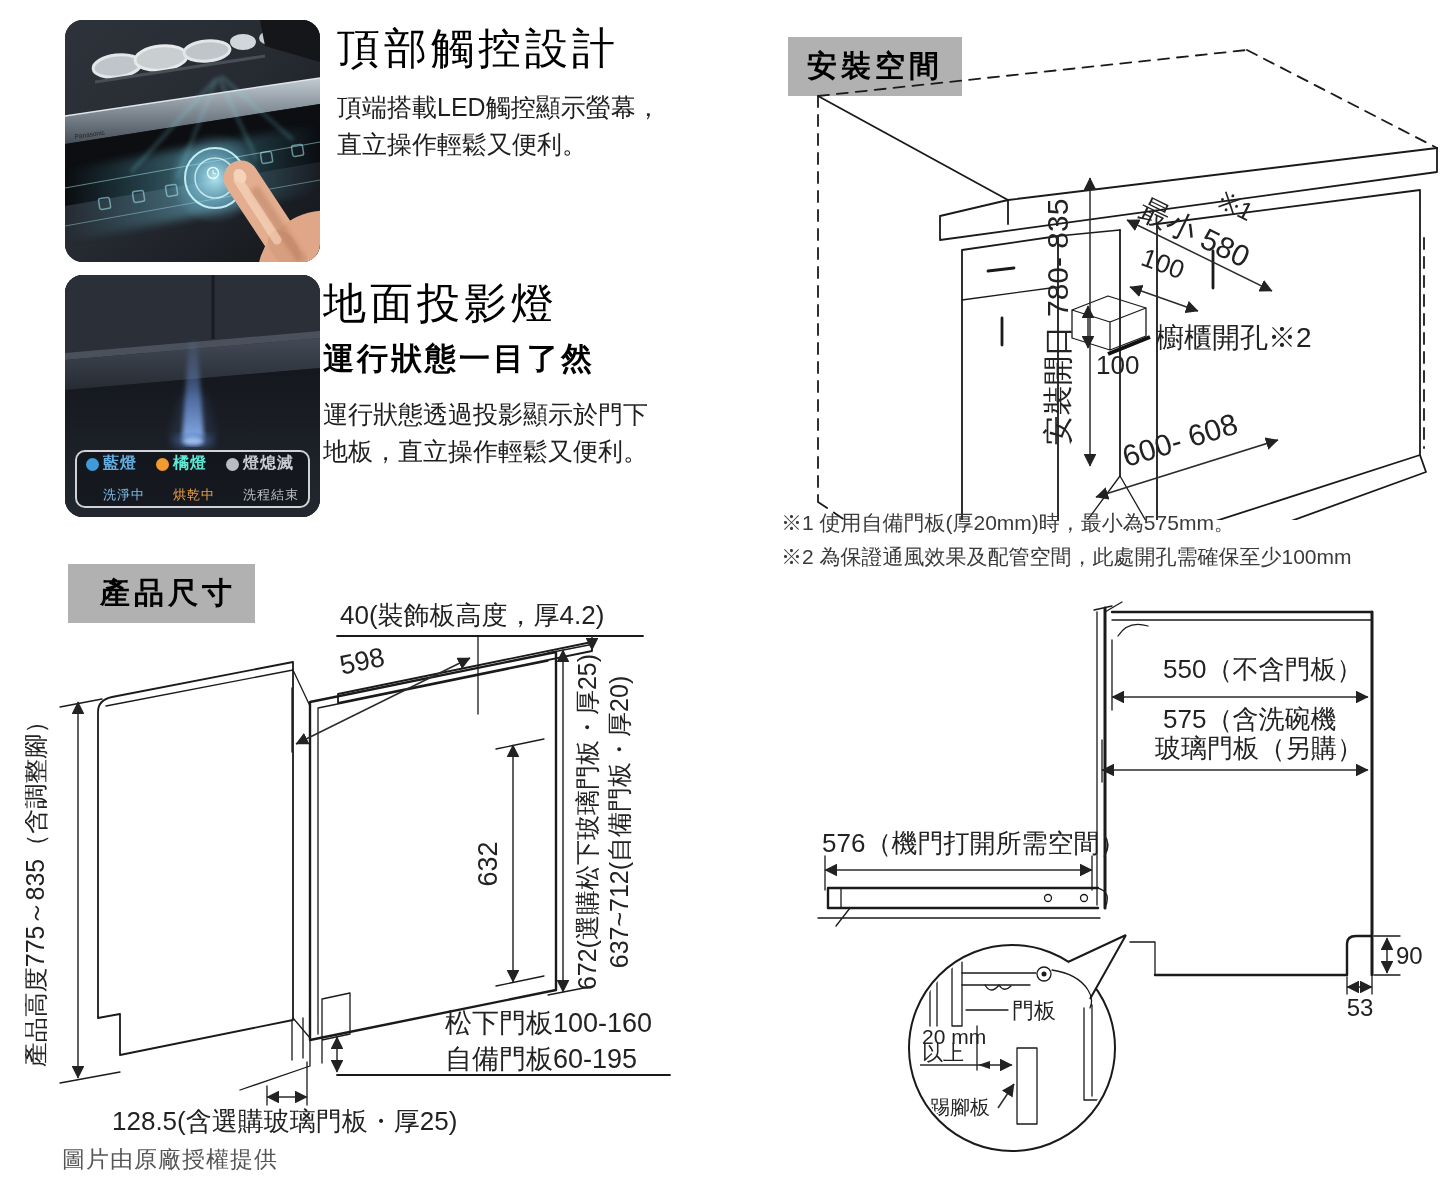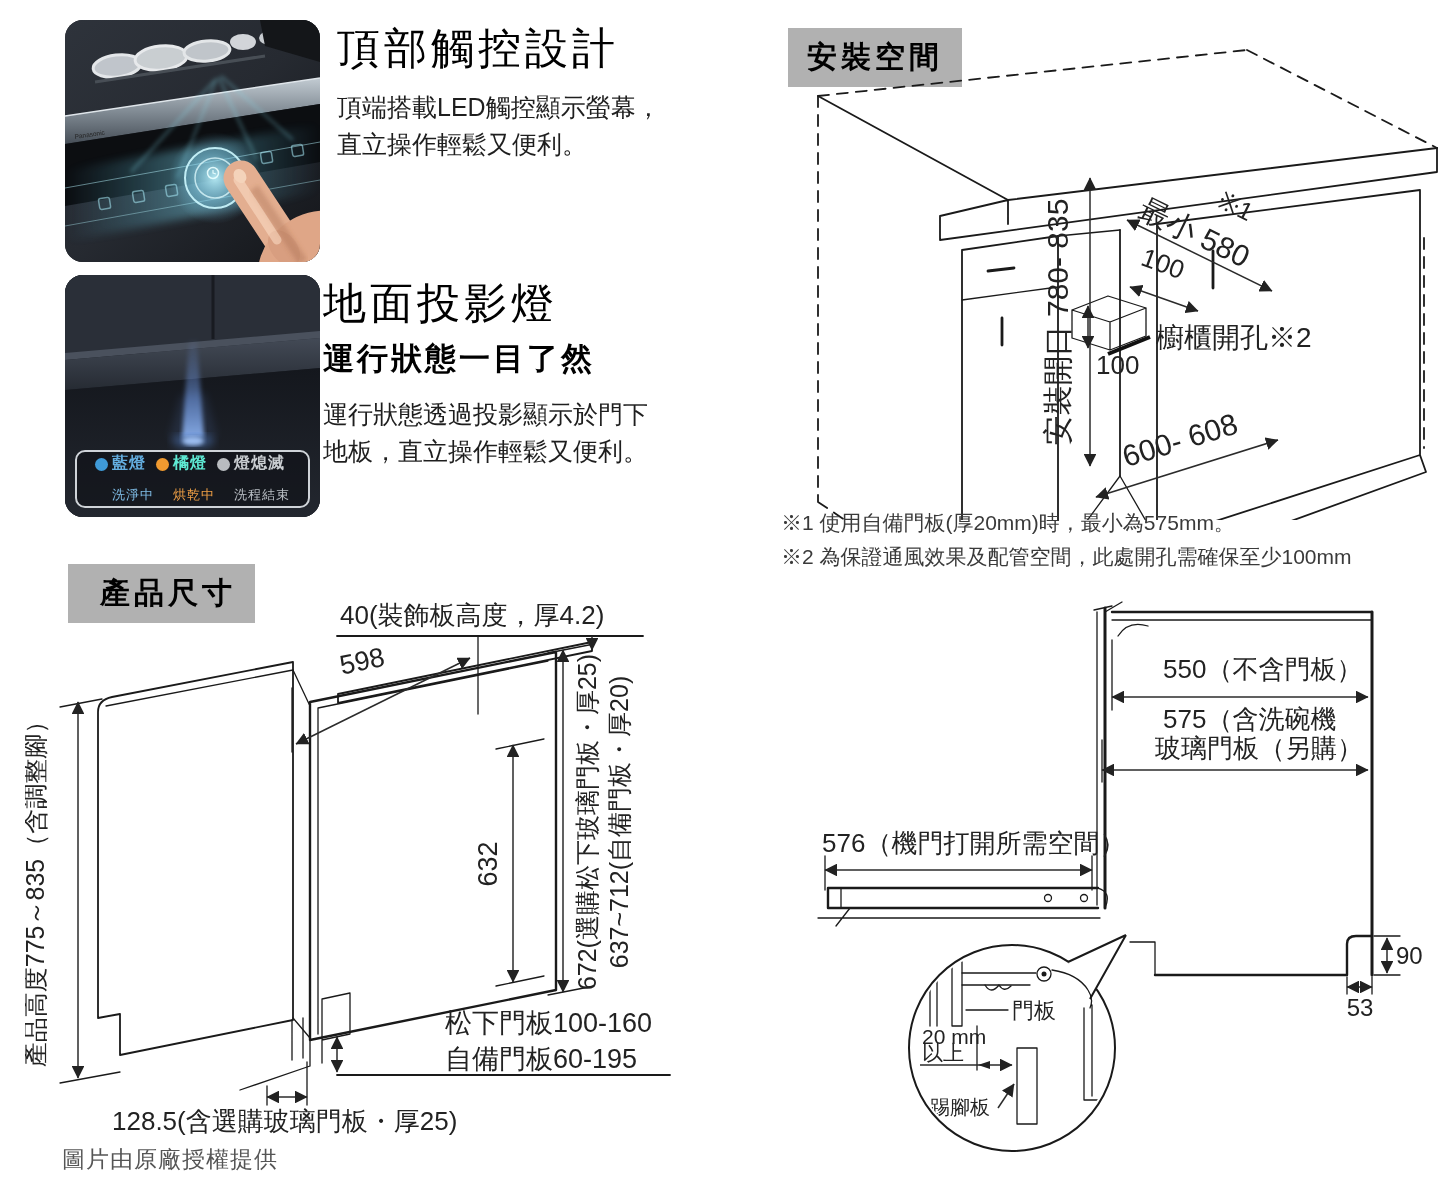--- a/index.html
+++ b/index.html
@@ -19,21 +19,21 @@
   
   .sec-title { background:#b1b1b1; color:#000; font-size:30px; font-weight:700; letter-spacing:4px; padding:9px 19px; display:inline-block; }
 
   
   .notes { font-size:21px; color:#3a3a3a; line-height:34px; white-space:nowrap; }
   .credit { font-size:23px; color:#555; letter-spacing:1px; }
 
   
   .legend { position:absolute; left:10px; right:10px; bottom:9px; height:58px;
             border:2.5px solid #cfd3d8; border-radius:10px; background:rgba(13,15,20,.55);
-            display:flex; align-items:center; justify-content:space-between; padding:0 18px; }
+            display:flex; align-items:center; justify-content:space-between; padding:0 9px; }
   .leg-item { display:flex; align-items:flex-start; gap:4px; }
   .dot { width:13px; height:13px; border-radius:50%; margin-top:3px; flex:0 0 auto; }
   .leg-col { display:flex; flex-direction:column; }
   .leg-name { font-size:16px; font-weight:700; line-height:1.05; letter-spacing:1px; }
   .leg-status { font-size:13px; line-height:1.1; margin-top:16px; letter-spacing:1px; }
   .c-blue .leg-name { color:#64aee0; } .c-blue .leg-status { color:#7fbce6; } .dot-blue { background:#3f9ad8; }
   .c-orange .leg-name { color:#5eead4; } .c-orange .leg-status { color:#ef9f45; } .dot-orange { background:#f09a30; }
   .c-gray .leg-name { color:#c9cdd1; } .c-gray .leg-status { color:#b9bec4; } .dot-gray { background:#b9bcc0; }
 
   
@@ -192,21 +192,21 @@
     </div>
   </div>
 </div>
 
 <div class="feature abs" style="left:323px; top:279px;">
   <div class="f-title">地面投影燈</div>
   <div class="f-sub">運行狀態一目了然</div>
   <div class="f-body">運行狀態透過投影顯示於門下地板，直立操作輕鬆又便利。</div>
 </div>
 
-<div class="sec-title abs" style="left:788px; top:28px;font-family:Liberation Serif, serif;">安裝空間</div>
+<div class="sec-title abs" style="left:788px; top:37px;font-family:Liberation Serif, serif;">安裝空間</div>
 <div class="sec-title abs" style="left:68px; top:564px;padding-left:32px;">產品尺寸</div>
 
 <svg class="abs" style="left:778px; top:28px;" width="662" height="492" viewBox="778 28 662 492">
   <defs>
     <marker id="arw" viewBox="0 0 10 10" refX="9.5" refY="5" markerWidth="8.5" markerHeight="8.5" orient="auto-start-reverse">
       <path d="M0,0 L10,5 L0,10 z" fill="#222"></path>
     </marker>
   </defs>
   <g class="ln dsh">
     <path d="M818,96 L1247,50 M818,96 L818,502 M818,502 L947,588 M1247,50 L1437,148 M1424,238 L1424,448"></path>

